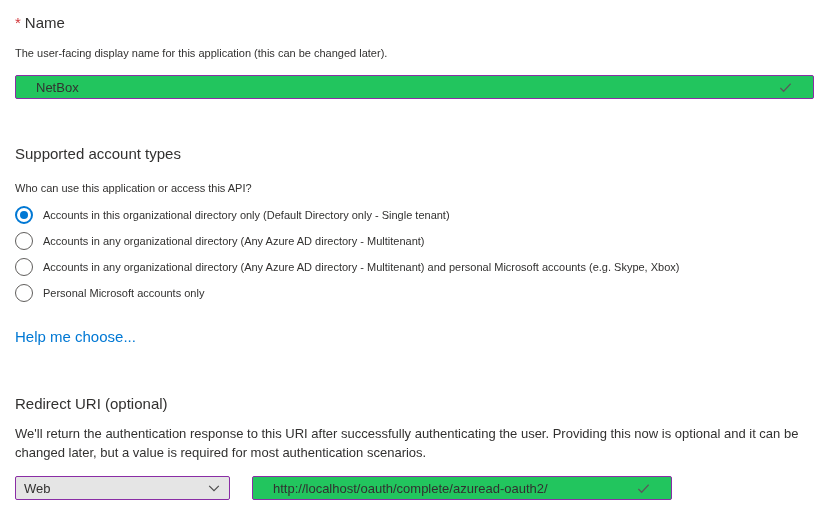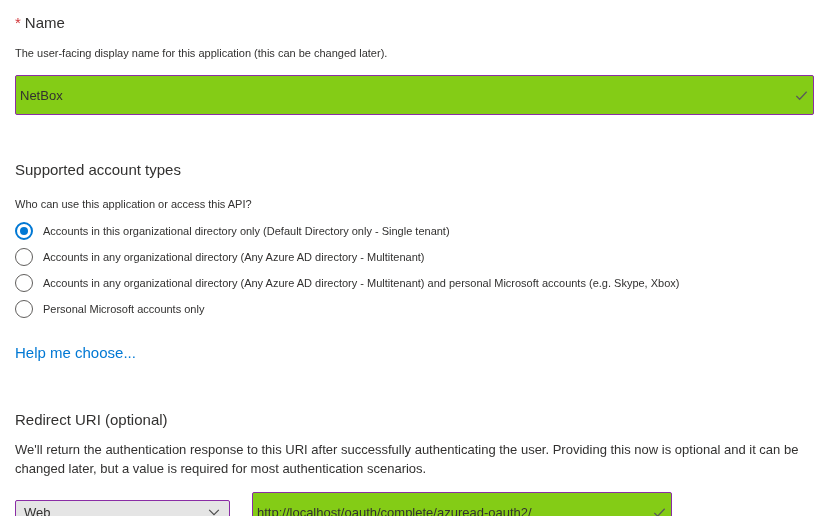--- a/index.html
+++ b/index.html
@@ -24,28 +24,28 @@
 
   .desc {
     font-size: 11px;
     line-height: 17px;
     margin: 12px 0 0 0;
     color: #323130;
   }
 
   .text-input {
     margin-top: 13px;
-    height: 40px;
+    height: 24px;
     width: 100%;
     border: 1px solid #8a2da5;
     border-radius: 2px;
     display: flex;
     align-items: center;
-    padding: 0 4px;
-    background: #84cc16;
+    padding: 0 20px;
+    background: #22c55e;
   }
   .text-input .value {
     flex: 1;
     font-size: 13px;
     color: #323130;
     white-space: nowrap;
     overflow: hidden;
   }
   .check-icon svg, .chevron-icon svg { display: block; }
 

